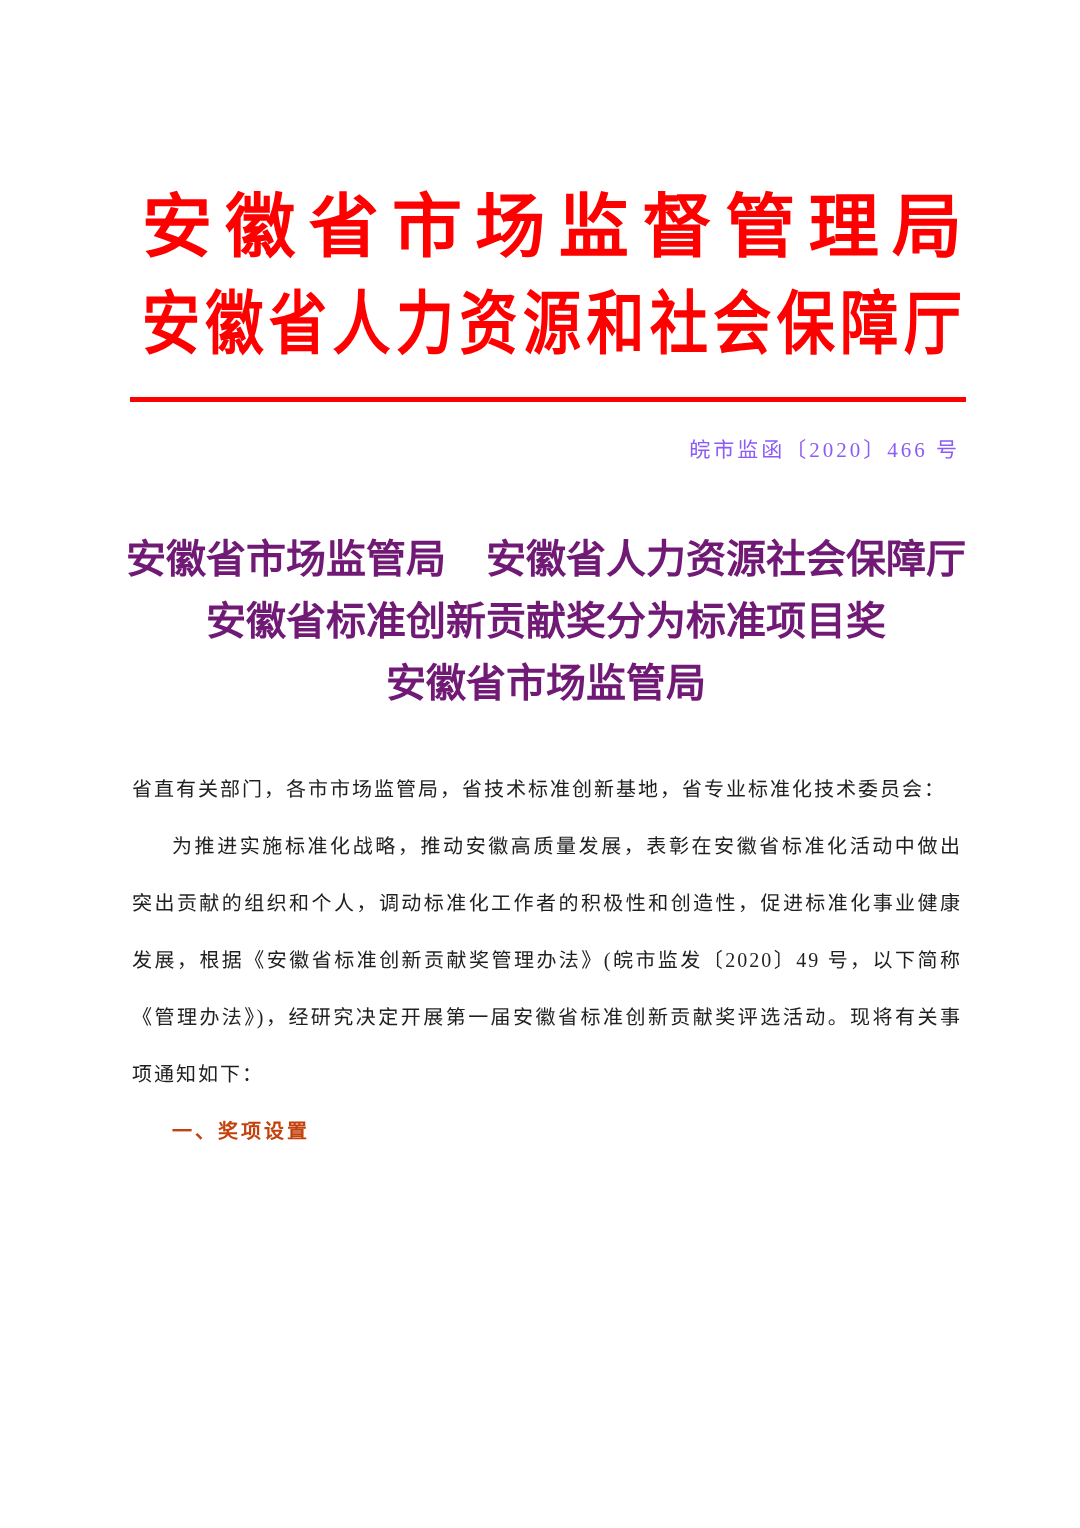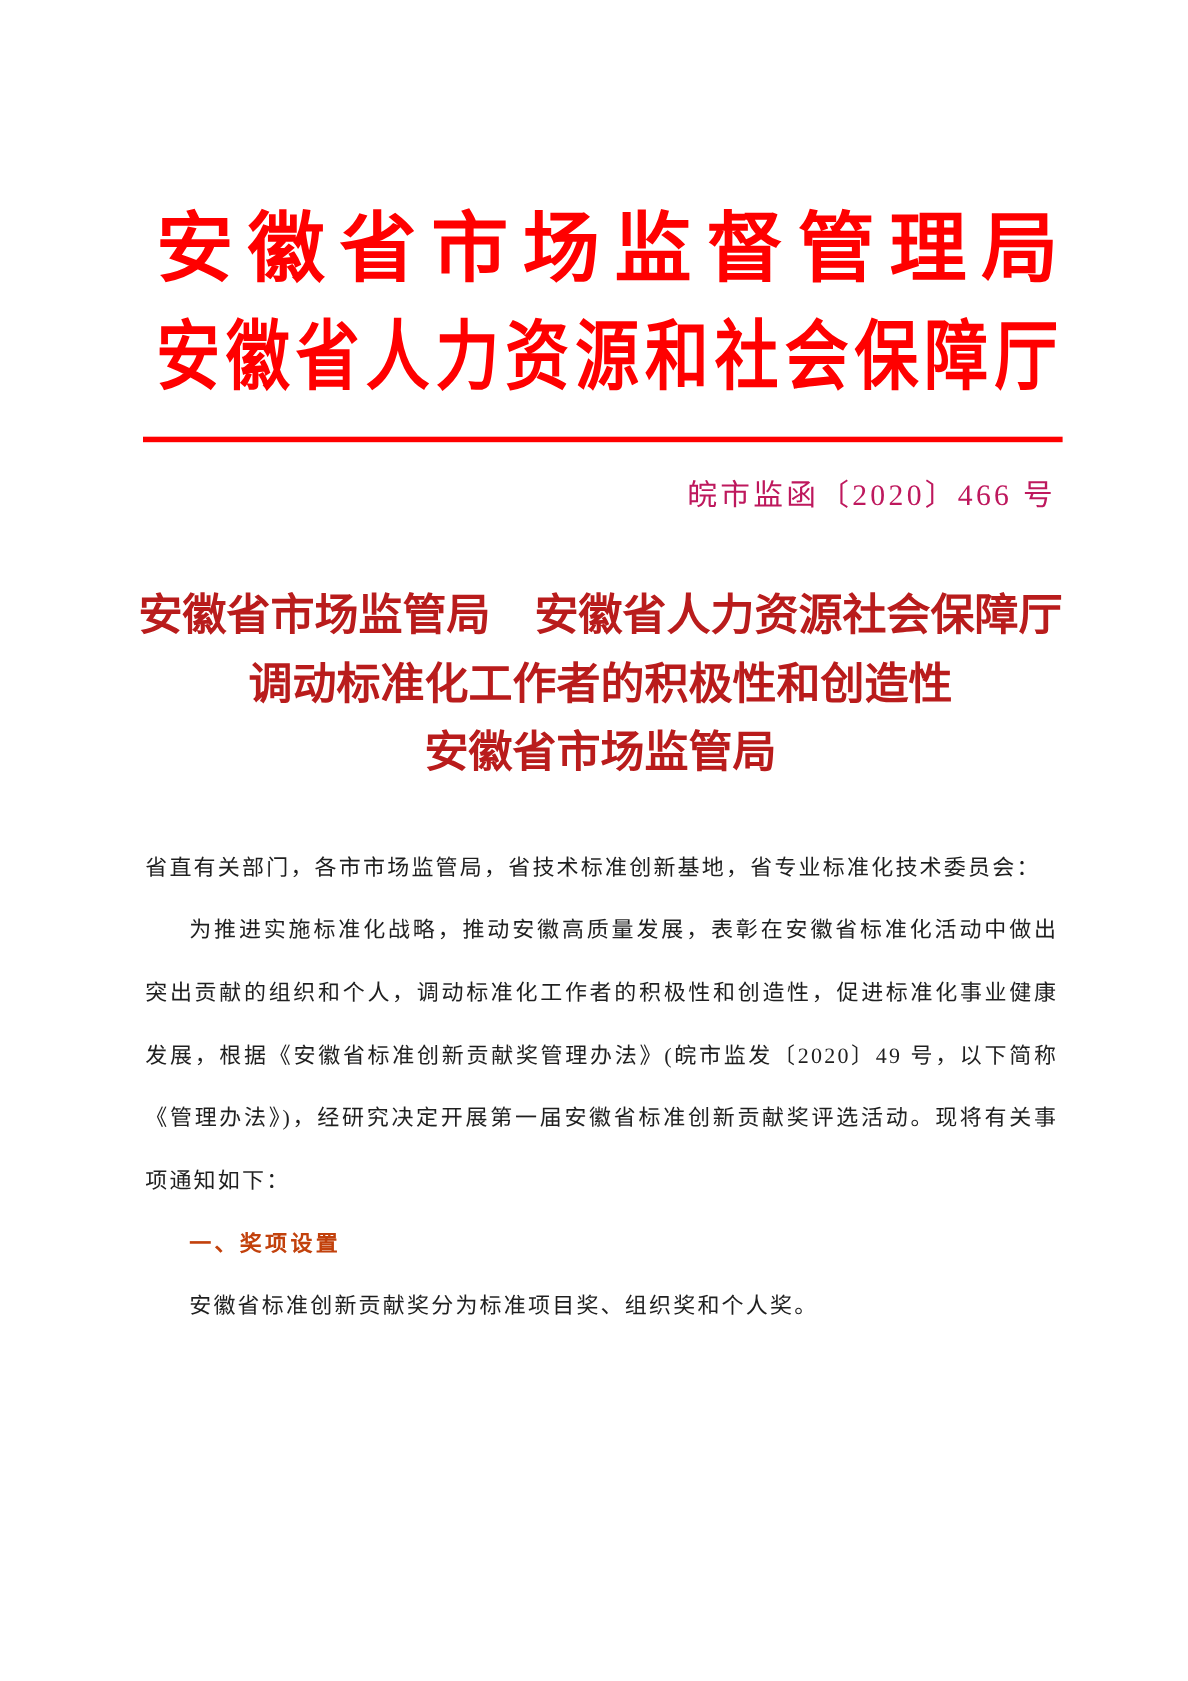--- a/index.html
+++ b/index.html
@@ -29,33 +29,33 @@
   .lh-line2{font-size:58px;}
   .lh-line2 span{transform:scaleY(1.2);transform-origin:center bottom;}
   .red-rule{
     height:5px;
     margin:24px -4px 0 -12px;
   }
   
   .doc-number{
     margin:31px 120px 0 142px;
     text-align:right;
-    font-size:27px;
+    font-size:21px;
     line-height:34px;
     letter-spacing:3px;
-    color:#be185d;
+    color:#8b5cf6;
   }
   
   .title{
     margin:62px 110px 0 122px;
     text-align:center;
     font-weight:bold;
     font-size:40px;
     line-height:62px;
-    color:#b91c1c;
+    color:#701a75;
     letter-spacing:0;
   }
   
   .bodytext{
     margin:46px 118px 0 132px;
     font-size:20px;
     line-height:57px;
     letter-spacing:2px;
     text-align:justify;
     color:#1f1f1f;
@@ -103,24 +103,23 @@
         <span>障</span>
         <span>厅</span>
       </div>
     <div class="red-rule" style="background: rgb(255, 0, 0);"></div>
   </div>
 
   <div class="doc-number">皖市监函〔2020〕466 号</div>
 
   <div class="title">
     <div class="title-line">安徽省市场监管局　安徽省人力资源社会保障厅</div>
-    <div class="title-line">调动标准化工作者的积极性和创造性</div>
+    <div class="title-line">安徽省标准创新贡献奖分为标准项目奖</div>
     <div class="title-line">安徽省市场监管局</div>
   </div>
 
   <div class="bodytext" id="body-blocks">
       <div class="blk salutation">省直有关部门，各市市场监管局，省技术标准创新基地，省专业标准化技术委员会：</div>
       <div class="blk paragraph">为推进实施标准化战略，推动安徽高质量发展，表彰在安徽省标准化活动中做出突出贡献的组织和个人，调动标准化工作者的积极性和创造性，促进标准化事业健康发展，根据《安徽省标准创新贡献奖管理办法》(皖市监发〔2020〕49 号，以下简称《管理办法》)，经研究决定开展第一届安徽省标准创新贡献奖评选活动。现将有关事项通知如下：</div>
       <div class="blk heading">一、奖项设置</div>
-      <div class="blk paragraph">安徽省标准创新贡献奖分为标准项目奖、组织奖和个人奖。</div>
     </div>
 
 </div>
 
 </body></html>

